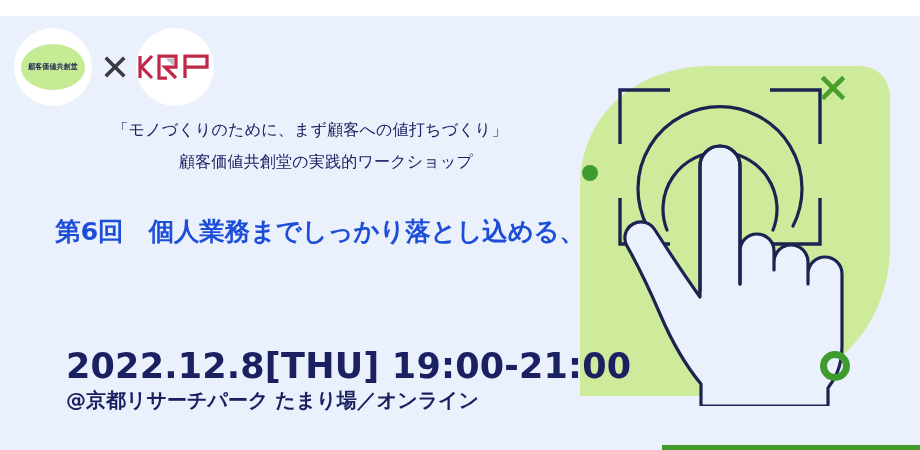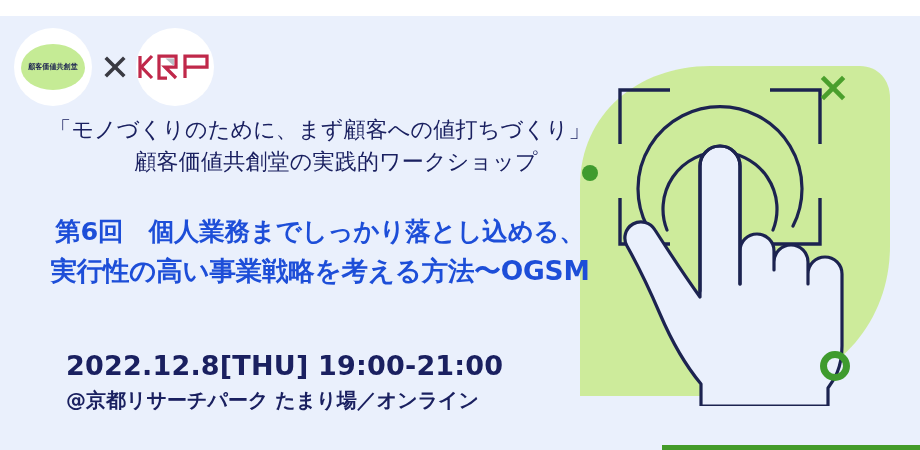--- a/index.html
+++ b/index.html
@@ -87,27 +87,27 @@
     display: flex;
     align-items: center;
     justify-content: center;
     flex: 0 0 auto;
     margin-left: -2px;
   }
 
   
   .subtitle {
     position: absolute;
-    left: 10px;
+    left: 0px;
     top: 98px;
     width: 620px;
     text-align: center;
     color: #1a2060;
     font-family: "DejaVu Sans", sans-serif;
-    font-size: 22px;
+    font-size: 16px;
     font-weight: 500;
     line-height: 32px;
     letter-spacing: 0.2px;
   }
   .subtitle .line2 {
     display: block;
     padding-left: 32px;
   }
 
   .headline {
@@ -131,21 +131,21 @@
 
   .event-info {
     position: absolute;
     left: 66px;
     top: 332px;
     color: #1a2060;
     font-family: "DejaVu Sans", sans-serif;
     font-weight: 700;
   }
   .event-date {
-    font-size: 27px;
+    font-size: 35px;
     line-height: 36px;
     letter-spacing: 0.2px;
     white-space: nowrap;
   }
   .event-venue {
     font-size: 20px;
     line-height: 33px;
     letter-spacing: 0px;
     white-space: nowrap;
   }
@@ -265,21 +265,20 @@
     </div>
   </div>
 
   <div class="subtitle">
     <span>「モノづくりのために、まず顧客への値打ちづくり」</span>
     <span class="line2">顧客価値共創堂の実践的ワークショップ</span>
   </div>
 
   <div class="headline">
     <span>第6回　個人業務までしっかり落とし込める、</span>
-    <span class="hl2">実行性の高い事業戦略を考える方法〜OGSM</span>
   </div>
 
   <div class="event-info">
     <div class="event-date">2022.12.8[THU]  19:00-21:00</div>
     <div class="event-venue">@京都リサーチパーク たまり場／オンライン</div>
   </div>
 
 </div>
 
 </body></html>

